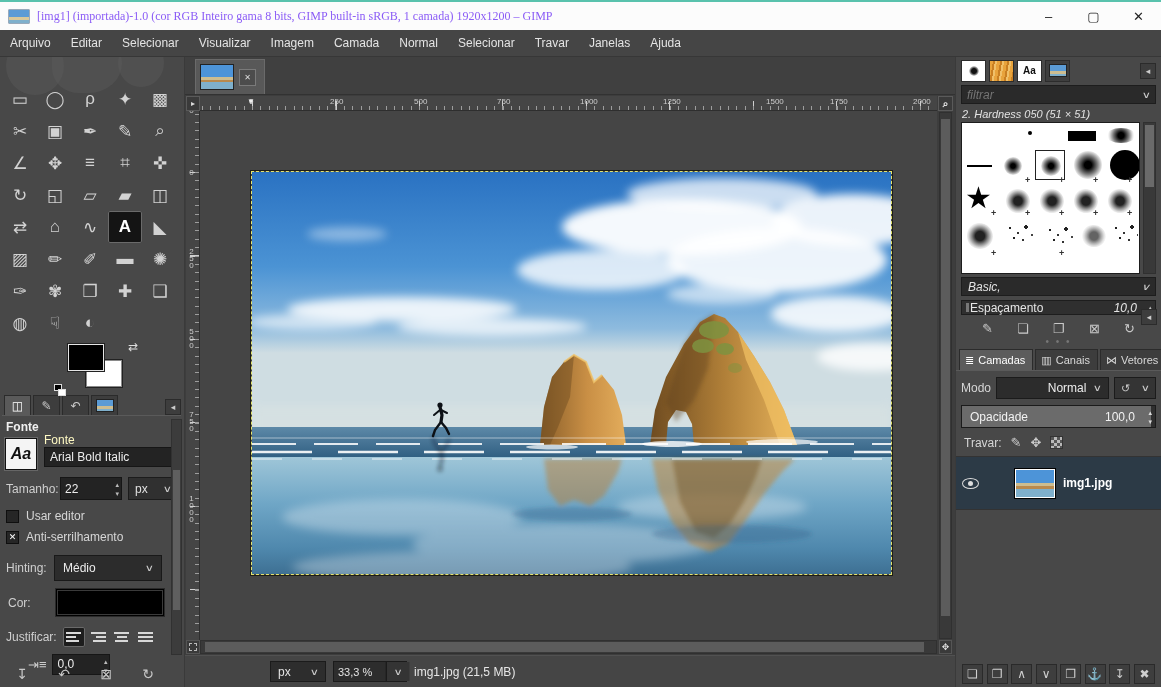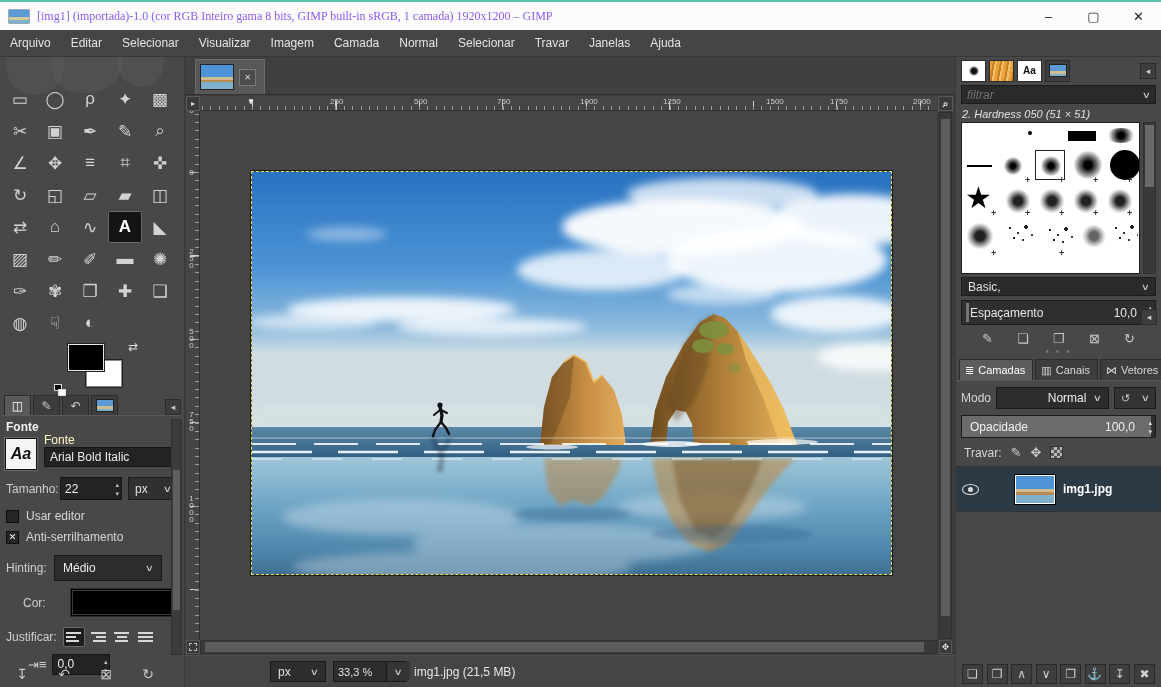--- a/index.html
+++ b/index.html
@@ -73,21 +73,21 @@
     padding:0 6px;color:#e0e0e0;}
   .chev{font-size:9px;color:#ccc;transform:scaleX(1.4);}
   .check-row{position:absolute;left:6px;display:flex;align-items:center;gap:7px;color:#d6d6d6;}
   .cbox{width:13px;height:13px;background:#262626;border:1px solid #0f0f0f;display:flex;
     align-items:center;justify-content:center;font-size:9px;color:#fff;}
   .hint-row{position:absolute;top:498px;left:6px;right:8px;height:26px;}
   .hint-label{position:absolute;top:6px;left:0;color:#cfcfcf;}
   .hint-dd{position:absolute;left:48px;top:0;width:108px;height:26px;background:#2c2c2c;
     border:1px solid #191919;display:flex;align-items:center;justify-content:space-between;
     padding:0 8px;color:#ececec;}
-  .cor-row{position:absolute;top:532px;left:23px;right:8px;height:28px;}
+  .cor-row{position:absolute;top:532px;left:8px;right:8px;height:28px;}
   .cor-label{position:absolute;top:7px;left:0;color:#cfcfcf;}
   .cor-swatch{position:absolute;left:48px;top:0;width:108px;height:27px;background:#000;
     border:1px solid #000;box-shadow:inset 0 0 0 1px #3a3a3a,0 0 0 1px #2a2a2a;}
   .just-row{position:absolute;top:568px;left:6px;right:8px;height:24px;display:flex;align-items:center;}
   .just-label{color:#cfcfcf;margin-right:6px;}
   .jbtn{width:22px;height:20px;margin-right:2px;display:flex;flex-direction:column;gap:2px;
     align-items:flex-start;justify-content:center;padding:0 3px;border-radius:2px;}
   .jbtn.pressed{background:#1d1d1d;box-shadow:inset 0 0 0 1px #6a6a6a;}
   .jbtn i{display:block;height:2px;background:#d8d8d8;}
   .jl i:nth-child(1){width:15px}.jl i:nth-child(2){width:10px}.jl i:nth-child(3){width:13px}
@@ -202,25 +202,25 @@
     background:radial-gradient(circle,rgba(10,10,10,.9) 0 25%,rgba(20,20,20,.5) 45%,rgba(30,30,30,.18) 62%,transparent 75%);
     filter:blur(.4px);}
   .dots{background:
     radial-gradient(circle 1.5px at 4px 5px,#222 99%,transparent),
     radial-gradient(circle 1px at 12px 10px,#333 99%,transparent),
     radial-gradient(circle 1.6px at 20px 4px,#222 99%,transparent),
     radial-gradient(circle 1px at 26px 12px,#444 99%,transparent),
     radial-gradient(circle 1.4px at 8px 15px,#222 99%,transparent),
     radial-gradient(circle 1px at 17px 17px,#333 99%,transparent);}
   .tag-row{margin:3px 5px 0 5px;height:19px;background:#2a2a2a;border:1px solid #1d1d1d;
-    display:flex;align-items:center;justify-content:space-between;padding:8px 6px;color:#e2e2e2;}
-  .spacing-row{position:relative;margin:4px 5px 0 5px;height:25px;background:#2f2f2f;
+    display:flex;align-items:center;justify-content:space-between;padding:8px 6px;color:#e2e2e2;font-style:italic;}
+  .spacing-row{position:relative;margin:4px 5px 0 5px;height:15px;background:#2f2f2f;
     border:1px solid #1d1d1d;display:flex;align-items:center;padding:0 18px 0 8px;color:#e6e6e6;}
   .spacing-row em{position:absolute;left:4px;top:2px;bottom:2px;width:3px;background:#777;}
-  .spacing-row b{margin-left:auto;font-weight:normal;}
+  .spacing-row b{margin-left:auto;font-weight:normal;font-style:italic;}
   .brush-actions{display:flex;justify-content:space-around;margin:6px 14px 2px 14px;font-size:13px;color:#c8c8c8;}
   .dock-handle{text-align:center;color:#777;font-size:10px;letter-spacing:2px;height:10px;line-height:8px;}
 
   .layer-tabs{display:flex;align-items:flex-end;height:23px;padding:0 3px;gap:2px;
     border-bottom:1px solid #5a5a5a;}
   .ltab{display:flex;align-items:center;gap:4px;padding:3px 7px 3px 5px;background:#3d3d3d;
     border:1px solid #2b2b2b;border-bottom:none;font-size:11px;color:#d8d8d8;height:21px;}
   .ltab.active{background:#5c5c5c;color:#fff;}
   .ltab .ic{font-size:11px;}
   .mode-row{display:flex;align-items:center;margin:6px 5px 0 5px;gap:5px;}
@@ -230,21 +230,21 @@
   .mode-extra{width:42px;height:22px;background:#343434;border:1px solid #1b1b1b;display:flex;
     align-items:center;justify-content:space-around;color:#ccc;font-size:11px;}
   .opacity-row{position:relative;margin:6px 5px 0 5px;height:23px;border:1px solid #1b1b1b;
     background:linear-gradient(to right,#6b6b6b 0 98%,#2f2f2f 98%);display:flex;align-items:center;
     justify-content:space-between;padding:0 20px 0 8px;color:#f2f2f2;}
   .opacity-row .spin-arrows{top:2px;right:3px;color:#ddd;}
   .lock-row{display:flex;align-items:center;gap:9px;margin:7px 8px 0 8px;color:#d6d6d6;}
   .lock-ic{font-size:13px;color:#ccc;}
   .checker{width:13px;height:13px;background:repeating-conic-gradient(#b8b8b8 0 25%,#555 0 50%) 0 0/6px 6px;border:1px solid #333;}
   .layer-list{margin-top:6px;background:#3d3d3d;border-top:1px solid #333;border-bottom:1px solid #333;}
-  .layer-row{display:flex;align-items:center;height:44px;background:#2c3a46;padding:0 6px;gap:8px;}
+  .layer-row{display:flex;align-items:center;height:52px;background:#2c3a46;padding:0 6px;gap:8px;}
   .eye{width:17px;height:11px;border:1px solid #ddd;border-radius:50%;position:relative;}
   .eye::after{content:"";position:absolute;left:50%;top:50%;width:5px;height:5px;margin:-2.5px;
     border-radius:50%;background:#ddd;}
   .layer-thumb{width:40px;height:29px;border:1px solid #fff;outline:1px solid #000;margin-left:28px;
     background:linear-gradient(to bottom,#4d94d8 0 48%,#cdbd90 48% 60%,#b98a4e 60% 72%,#7fb0cc 72%);}
   .layer-name{font-weight:bold;color:#fff;}
   .layer-actions{position:absolute;bottom:3px;left:6px;right:6px;display:flex;
     justify-content:space-between;}
   .labtn{width:21px;height:20px;background:#3e3e3e;border:1px solid #2a2a2a;color:#d0d0d0;
     display:flex;align-items:center;justify-content:center;font-size:12px;}

